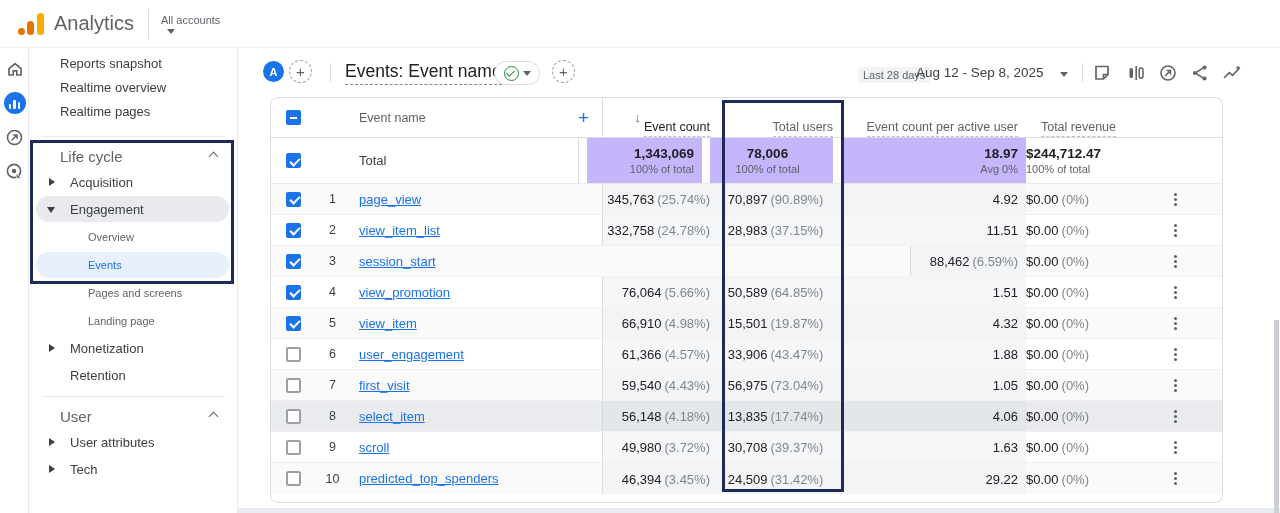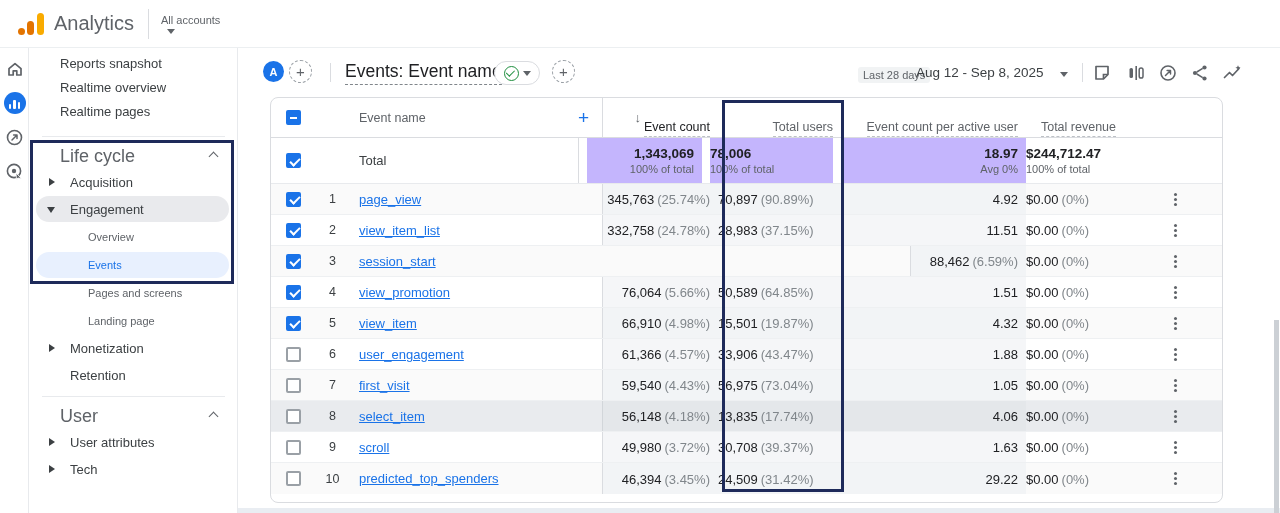--- a/index.html
+++ b/index.html
@@ -40,21 +40,21 @@
   .rail { position:absolute; left:0; top:48px; width:29px; height:465px; background:#fff; border-right:1px solid #e8eaed; }
   .rail-icon { width:29px; height:26px; display:flex; align-items:center; justify-content:center; margin-top:8px; cursor:pointer; }
   .blue-circle { width:22px; height:22px; border-radius:50%; background:#1a73e8; display:flex; align-items:flex-end; justify-content:center; gap:2px; padding-bottom:5px; }
   .blue-circle b { display:block; width:2.5px; background:#fff; border-radius:1px; }
 
   
   .sidebar { position:absolute; left:30px; top:48px; width:208px; height:465px; background:#fff;
              border-right:1px solid #e8eaed; padding-top:8px; font-size:13px; }
   .s-top { height:24px; display:flex; padding-left:30px; color:#3c4043; cursor:pointer; }
   .s-div { height:1px; background:#e8eaed; margin:8px 12px 7px 12px; }
-  .s-sect { height:24px; display:flex; align-items:center; padding-left:30px; color:#5f6368; font-size:18px; position:relative; cursor:pointer; }
+  .s-sect { height:24px; display:flex; align-items:center; padding-left:30px; color:#5f6368; font-size:15px; position:relative; cursor:pointer; }
   .chev-up { position:absolute; right:20px; top:9px; width:7px; height:7px;
              border-left:1.6px solid #5f6368; border-top:1.6px solid #5f6368; transform:rotate(45deg); }
   .s-item { position:relative; height:26px; margin:1px 8px 0 6px; border-radius:13px;
             display:flex; align-items:center; color:#3c4043; cursor:pointer; }
   .s-item .txt { padding-left:34px; }
   .s-item.sub .txt { padding-left:52px; }
   .s-item .m-right { position:absolute; left:13px; top:9px; width:0; height:0;
                      border-left:6px solid #3c4043; border-top:4px solid transparent; border-bottom:4px solid transparent; }
   .s-item .m-down  { position:absolute; left:11px; top:11px; width:0; height:0;
                      border-top:6px solid #3c4043; border-left:4px solid transparent; border-right:4px solid transparent; }
@@ -87,21 +87,21 @@
   
   .card { position:absolute; left:270px; top:97px; width:953px; height:406px; background:#fff;
           border:1px solid #dadce0; border-radius:8px; overflow:hidden; }
   .trow { display:flex; align-items:center; }
   .c-check { width:45px; display:flex; justify-content:center; flex:none; }
   .c-num { width:33px; text-align:center; font-size:12.5px; color:#3c4043; flex:none; }
   .c-name { flex:1; display:flex; align-items:center; padding-left:10px; align-self:stretch;
             border-right:1px solid #dadce0; }
   .c-count { width:115px; flex:none; text-align:right; padding-right:8px; align-self:stretch;
              display:flex; flex-direction:column; justify-content:center; }
-  .c-users { width:123px; flex:none; text-align:left; padding-right:8px; align-self:stretch;
+  .c-users { width:123px; flex:none; text-align:center; padding-right:8px; align-self:stretch;
              display:flex; flex-direction:column; justify-content:center; }
   .c-peruser { width:185px; flex:none; text-align:right; padding-right:8px; align-self:stretch;
                display:flex; flex-direction:column; justify-content:center; }
   .c-rev { width:103px; flex:none; text-align:left; padding-right:13px; align-self:stretch;
            display:flex; flex-direction:column; justify-content:center; }
   .c-menu { width:93px; flex:none; display:flex; justify-content:center; align-items:center; align-self:stretch; }
 
   .thead { height:40px; border-bottom:1px solid #dadce0; font-size:12.5px; color:#5f6368; }
   .hd-dashed { border-bottom:1px dashed #bdc1c6; padding-bottom:2px; align-self:flex-end; margin-left:auto; }
   .thead .c-count, .thead .c-users, .thead .c-peruser, .thead .c-rev { flex-direction:row; align-items:center; justify-content:flex-end; }

